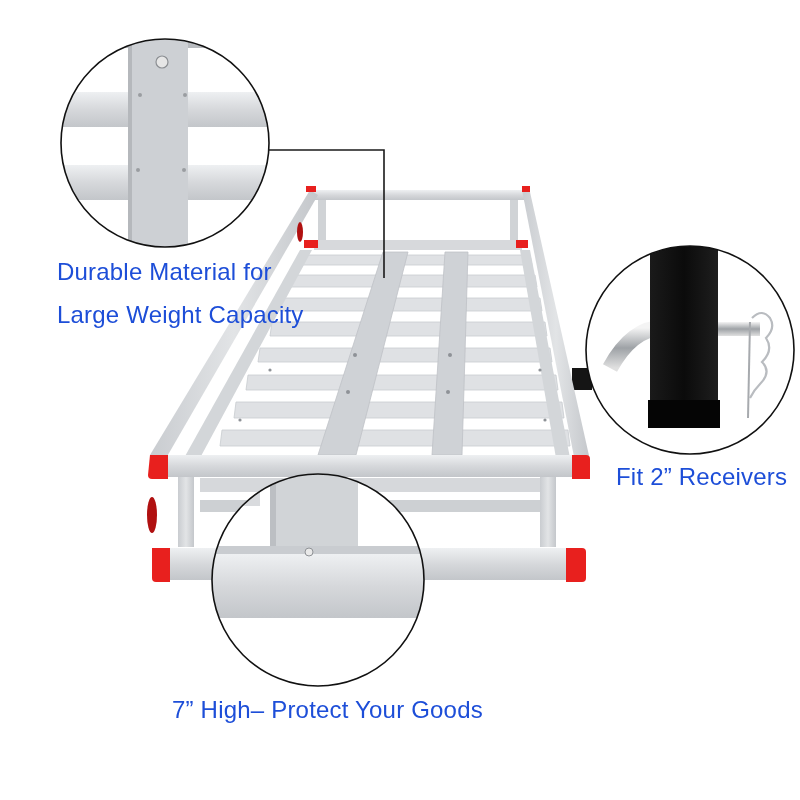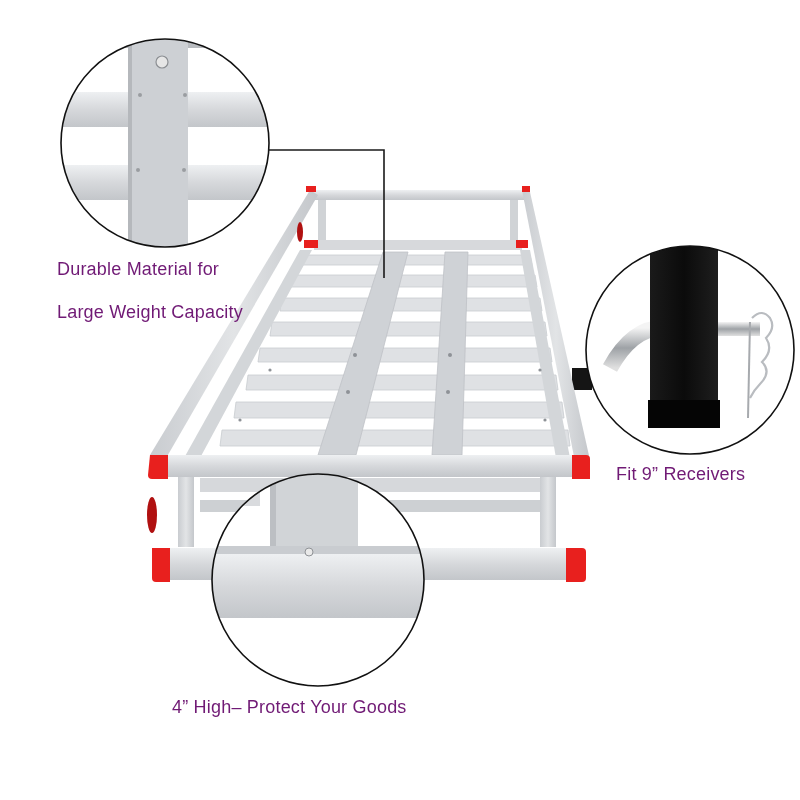--- a/index.html
+++ b/index.html
@@ -1,19 +1,19 @@
 <!DOCTYPE html>
 <html><head>
 <meta charset="utf-8">
 <style>
   html, body { margin: 0; padding: 0; background: #ffffff; }
   body { width: 800px; height: 800px; position: relative; overflow: hidden;
          font-family: "Liberation Sans", "DejaVu Sans", sans-serif; }
   .stage { position: absolute; left: 0; top: 0; width: 800px; height: 800px; }
-  .label { position: absolute; color: #701a75; font-size: 18px; letter-spacing: 0.2px;
+  .label { position: absolute; color: #1d4ed8; font-size: 24px; letter-spacing: 0.2px;
            white-space: nowrap; line-height: 1; }
   #label-durable-1 { left: 57px; top: 260px; }
   #label-durable-2 { left: 57px; top: 294px; margin-top: 9px; }
   #label-fit { left: 616px; top: 465px; }
   #label-high { left: 172px; top: 698px; }
 </style>
 </head>
 <body>
 
 <div class="stage">
@@ -169,14 +169,14 @@
       <rect x="200" y="554" width="240" height="64" fill="url(#alu)"></rect>
       <circle cx="309" cy="552" r="4" fill="#e9e9e9" stroke="#8f9296" stroke-width="1"></circle>
     </g>
     <circle cx="318" cy="580" r="106" fill="none" stroke="#111111" stroke-width="1.6"></circle>
   </g>
 </svg>
 </div>
 
 <div class="label" id="label-durable-1">Durable Material for</div>
 <div class="label" id="label-durable-2">Large Weight Capacity</div>
-<div class="label" id="label-fit">Fit 9” Receivers</div>
-<div class="label" id="label-high">4” High– Protect Your Goods</div>
+<div class="label" id="label-fit">Fit 2” Receivers</div>
+<div class="label" id="label-high">7” High– Protect Your Goods</div>
 
 </body></html>

